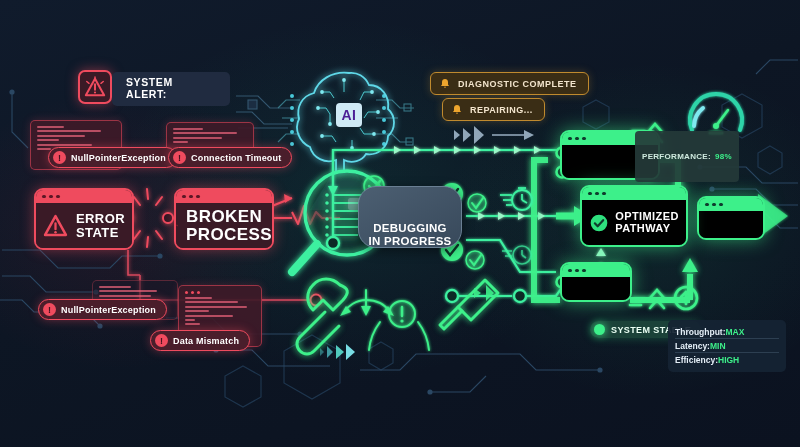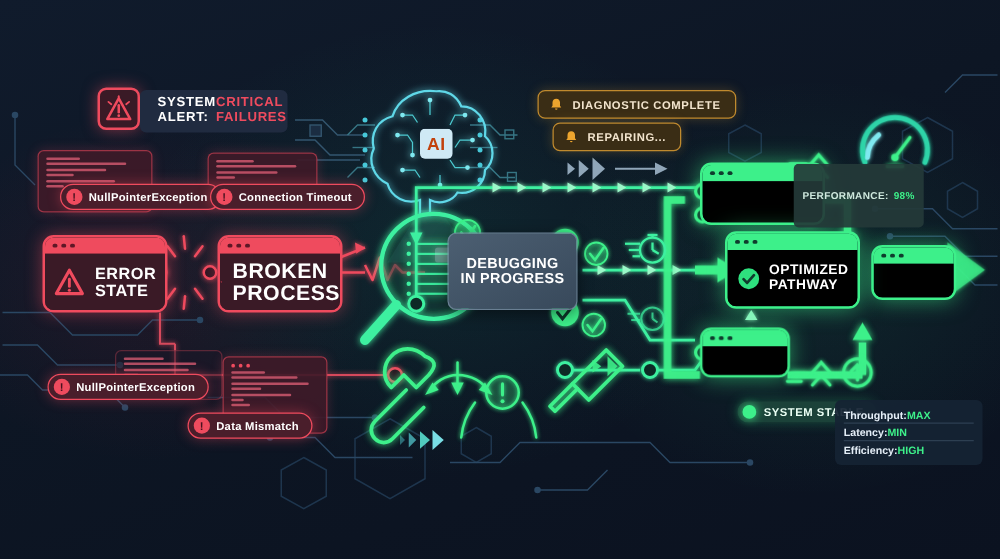--- a/index.html
+++ b/index.html
@@ -51,22 +51,22 @@
   
   .code { position:absolute; border-radius:5px; border:1.2px solid rgba(239,75,94,.55); background:rgba(62,26,40,.92);
           padding:5px 6px; overflow:hidden; box-shadow:0 0 9px rgba(239,75,94,.22); }
   .code.plain { border-color:rgba(239,75,94,.30); background:rgba(30,24,40,.55); box-shadow:none; }
   .code .cbar { display:flex; gap:3px; margin-bottom:3px; }
   .code .cbar i { width:3px; height:3px; border-radius:50%; background:#ef4b5e; display:block; }
   .code .ln { height:2px; border-radius:1px; background:#e8637a; opacity:.72; margin-bottom:2.4px; }
 
   
   #debug-callout { position:absolute; left:358px; top:186px; width:104px; height:62px;
-    background:linear-gradient(150deg,#4c5f72,#38495b); border:1.4px solid #6a7f93; border-radius:7px;
-    display:flex; align-items:center; justify-content:center; box-shadow:0 3px 12px rgba(0,0,0,.45); }
+    background:linear-gradient(150deg,#4c5f72,#38495b); border:1.4px solid #6a7f93; border-radius:18px;
+    display:flex; align-items:flex-end; justify-content:center; box-shadow:0 3px 12px rgba(0,0,0,.45); }
   #debug-callout .t { color:#fff; font-weight:bold; font-size:11.5px; line-height:1.08; text-align:center; letter-spacing:.3px; }
 
   
   #performance-chip { position:absolute; left:635px; top:131px; display:flex; gap:4px;
     background:rgba(36,58,56,.92); border-radius:4px; padding:21px 7px; font-size:8px; font-weight:bold;
     letter-spacing:.3px; color:#cfe9de; white-space:nowrap; }
   #performance-chip .v { color:#3df08a; }
 
   
   #system-stable-chip { position:absolute; left:590px; top:321px; display:flex; align-items:center; gap:6px;
@@ -86,21 +86,21 @@
   
   #alert-banner { position:absolute; left:112px; top:72px; display:flex; flex-direction:row;
     justify-content:space-between; padding:4px 14px; border-radius:5px; background:#202b40; }
   #alert-banner .l1 { color:#fff; font-size:10.5px; font-weight:bold; letter-spacing:.6px; }
   #alert-banner .l2 { color:#ef4b5e; font-size:10.5px; font-weight:bold; letter-spacing:.6px; }
   #alert-icon-box { position:absolute; left:78px; top:70px; width:34px; height:34px; border-radius:7px;
     border:2px solid #ef4b5e; background:#3a1a26; box-shadow:0 0 12px rgba(239,75,94,.5);
     display:flex; align-items:center; justify-content:center; }
 
   #ai-label { position:absolute; left:336px; top:103px; width:26px; height:24px; border-radius:4px;
-    background:#cfe9f5; color:#c2410c; font-size:14px; font-weight:bold; display:flex;
+    background:#cfe9f5; color:#4c1d95; font-size:14px; font-weight:bold; display:flex;
     align-items:center; justify-content:center; letter-spacing:.5px; }
 </style>
 </head>
 <body>
 
 <svg class="deco" viewBox="0 0 800 447">
   <defs>
     <linearGradient id="gTeal" x1="0" y1="0" x2="1" y2="1">
       <stop offset="0" stop-color="#7fe3ff"></stop>
         <stop offset="1" stop-color="#3df0a0"></stop>
@@ -435,21 +435,20 @@
     <circle cx="12" cy="18" r="1.2" fill="#ef4b5e"></circle>
     <g stroke="#ef4b5e" stroke-width="1.6" stroke-linecap="round">
       <path d="M3 6 L5.5 8"></path>
         <path d="M21 6 L18.5 8"></path>
         <path d="M12 1 L12 2.5"></path>
     </g>
   </svg>
 </div>
 <div id="alert-banner" style="width:118px;height:34px;">
   <div class="l1">SYSTEM ALERT:</div>
-  <div class="l2">CRITICAL FAILURES</div>
 </div>
 
 <div class="code" style="left:30px;top:120px;width:92px;height:50px;">
   <div class="ln" style="width:34%"></div>
     <div class="ln" style="width:82%"></div>
   <div class="ln" style="width:62%"></div>
     <div class="ln" style="width:28%"></div>
   <div class="ln" style="width:70%"></div>
     <div class="ln" style="width:18%"></div>
 </div>

